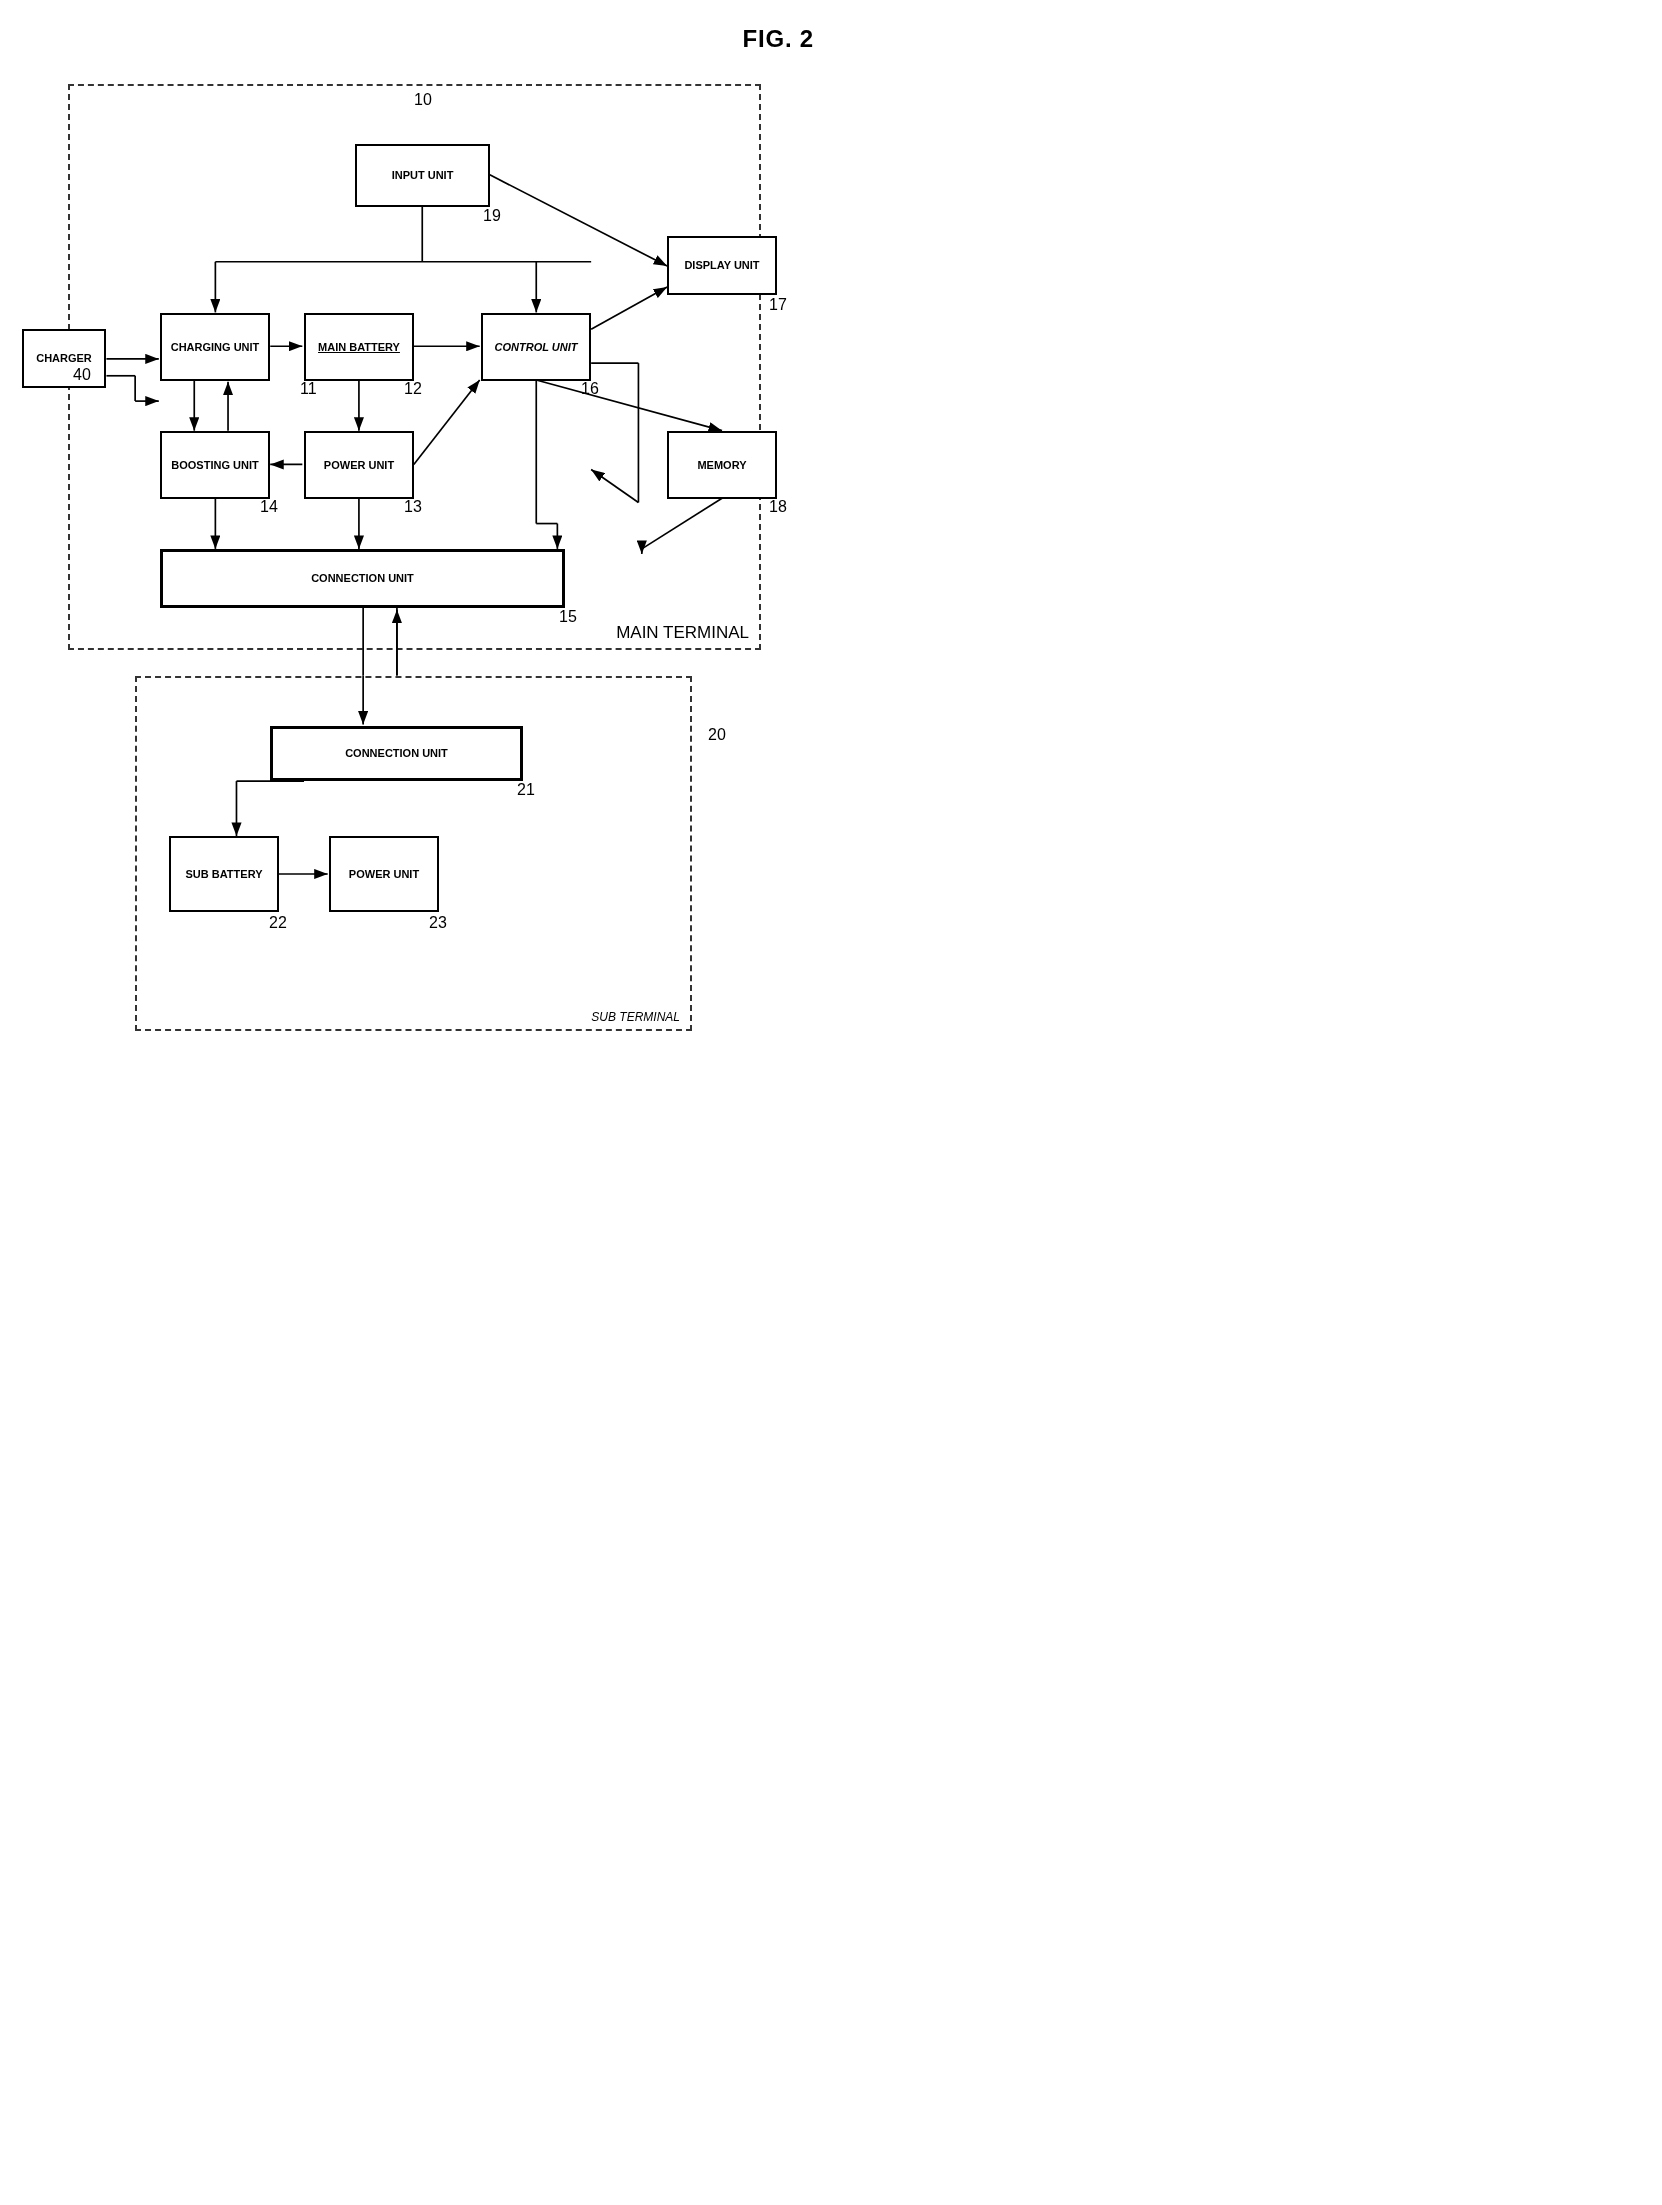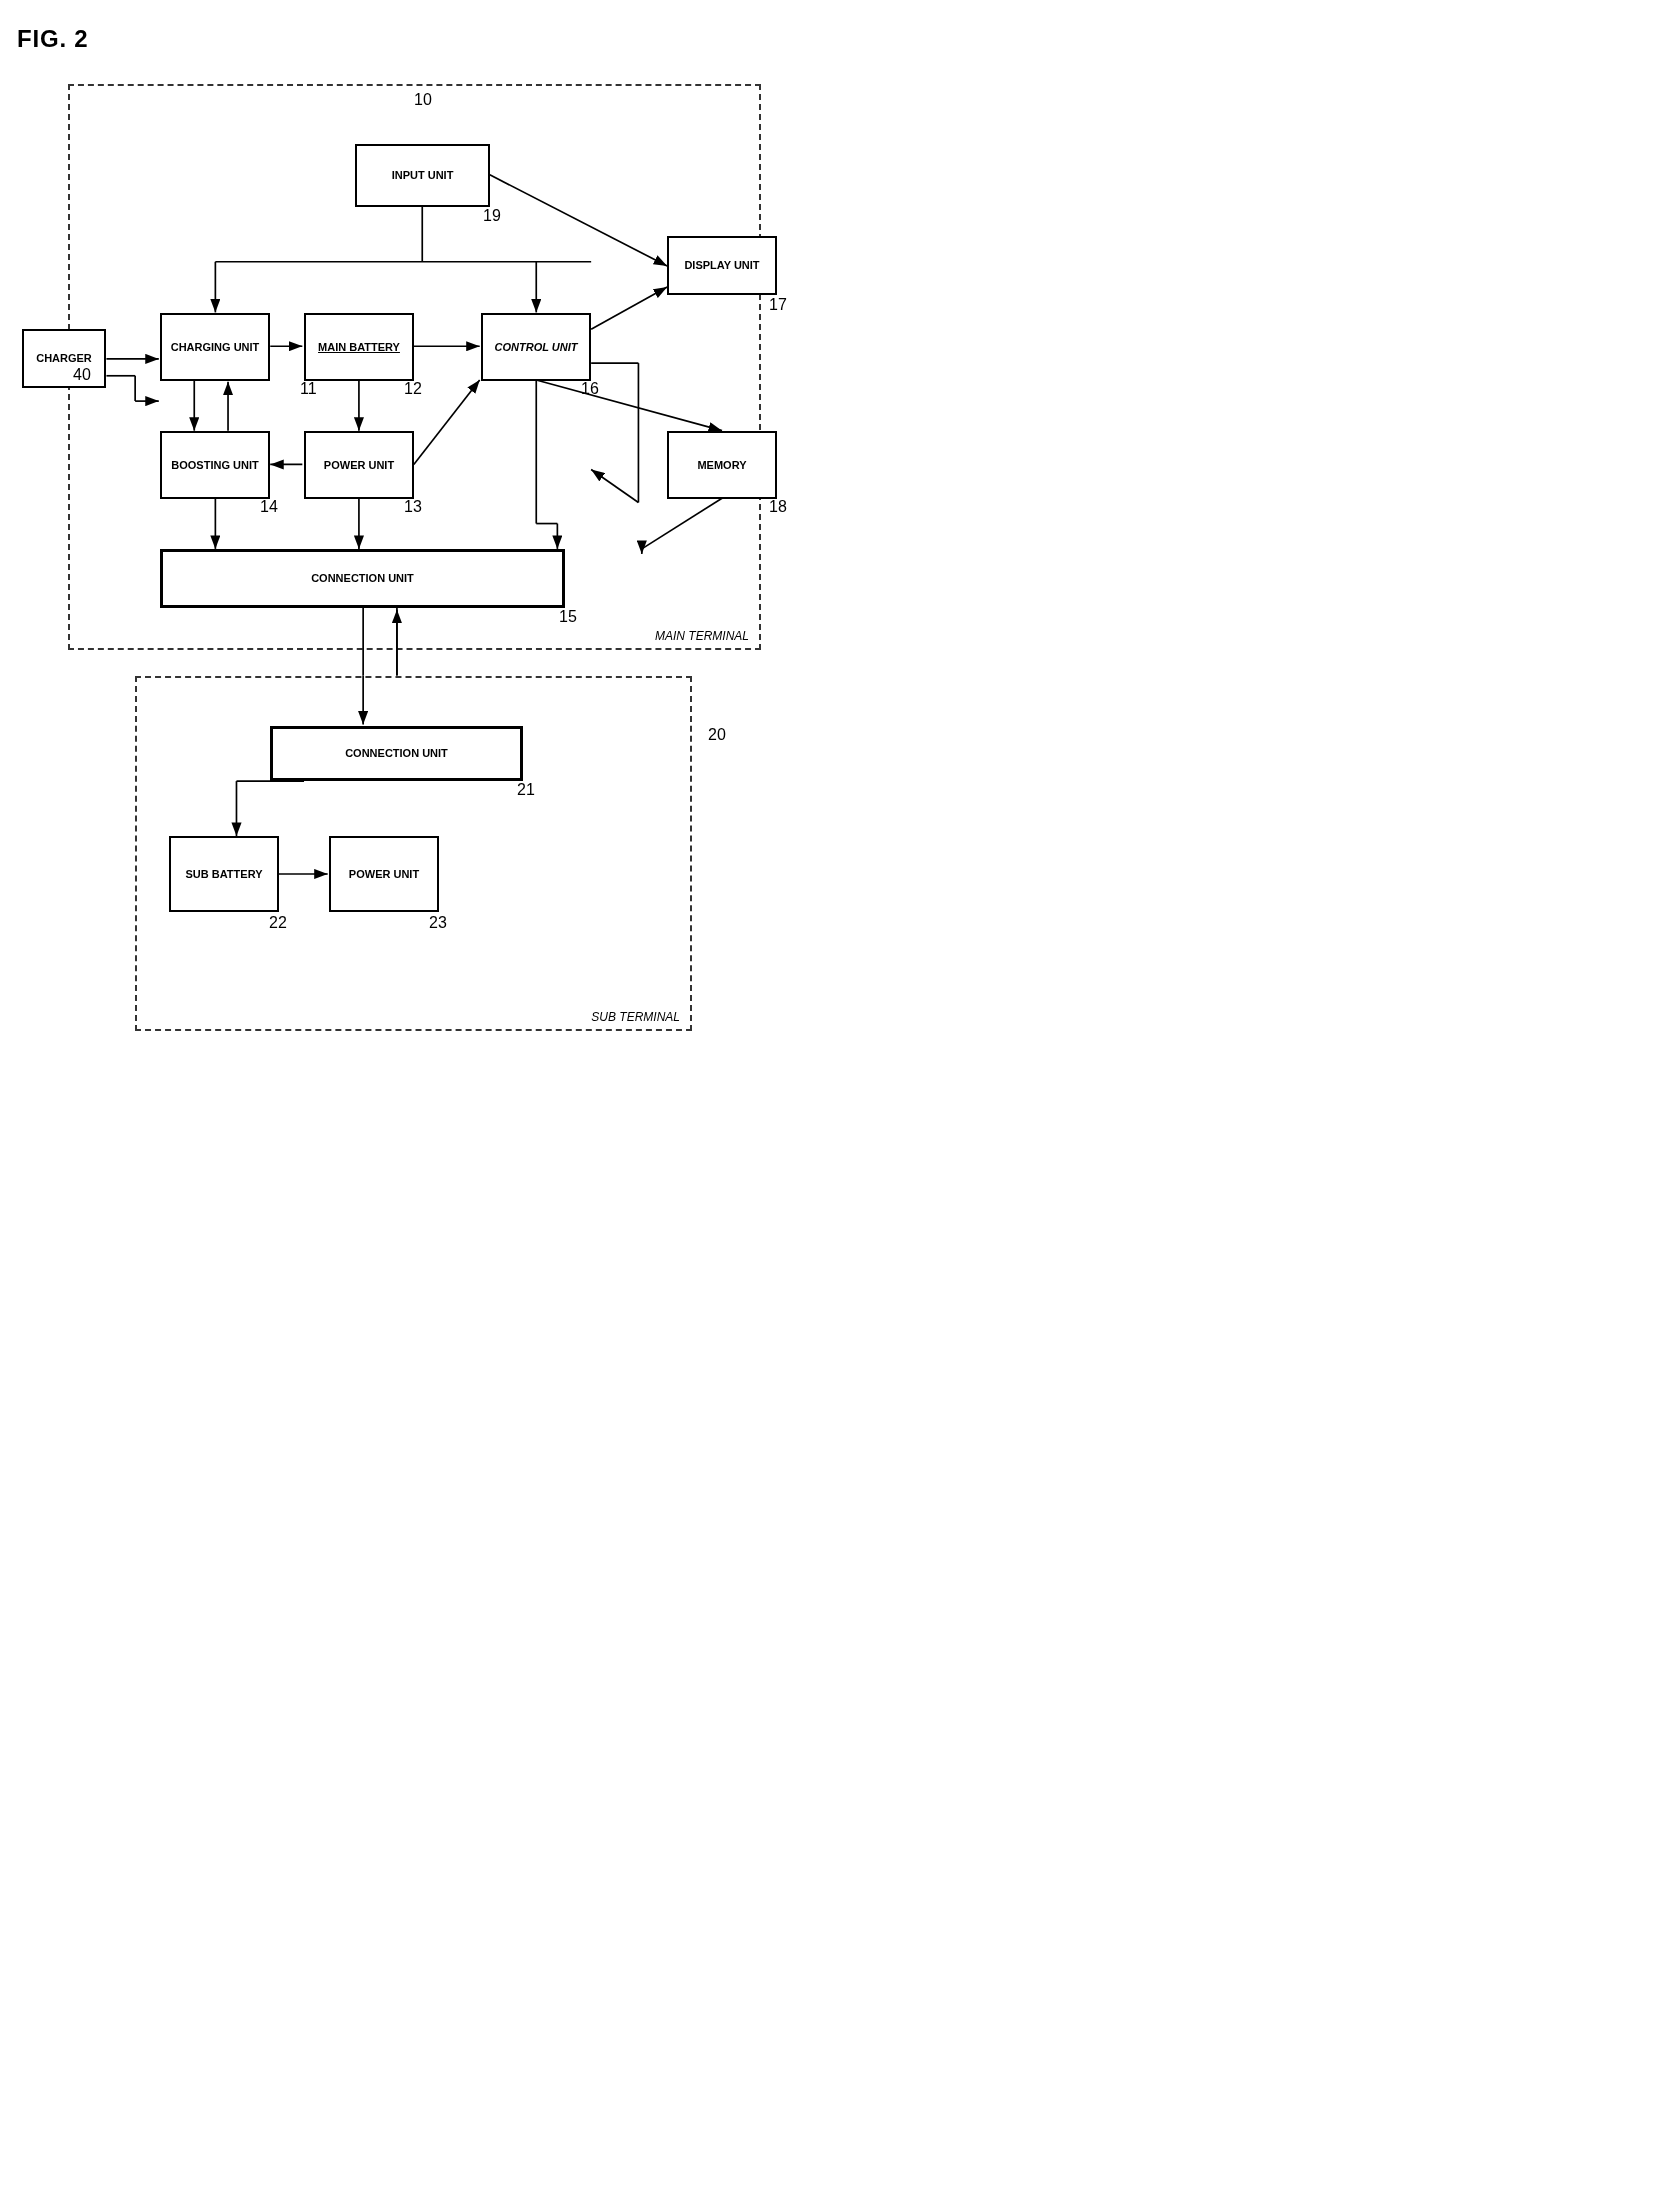--- a/index.html
+++ b/index.html
@@ -12,21 +12,21 @@
       overflow-x: hidden;
     }
     .page {
       width: 831px;
       min-height: 1102px;
       background: #fff;
       position: relative;
       padding: 17px;
     }
     .fig-title {
-      text-align: left;
+      text-align: right;
       font-size: 24px;
       font-weight: bold;
       margin-bottom: 25px;
       margin-top: 8.4px;
       letter-spacing: 0.8px;
     }
     
     .main-terminal-box {
       position: absolute;
       top: 84px;
@@ -41,22 +41,21 @@
       top: 676px;
       left: 135px;
       width: 557px;
       height: 355px;
       border: 2.5px dashed #333;
     }
     .label-main-terminal {
       position: absolute;
       bottom: 5px;
       right: 10px;
-      font-size: 12px;
-      font-style: italic;
+      font-size: 17px;
     }
     .label-sub-terminal {
       position: absolute;
       bottom: 5px;
       right: 10px;
       font-size: 12px;
       font-style: italic;
     }
     
     .block {

